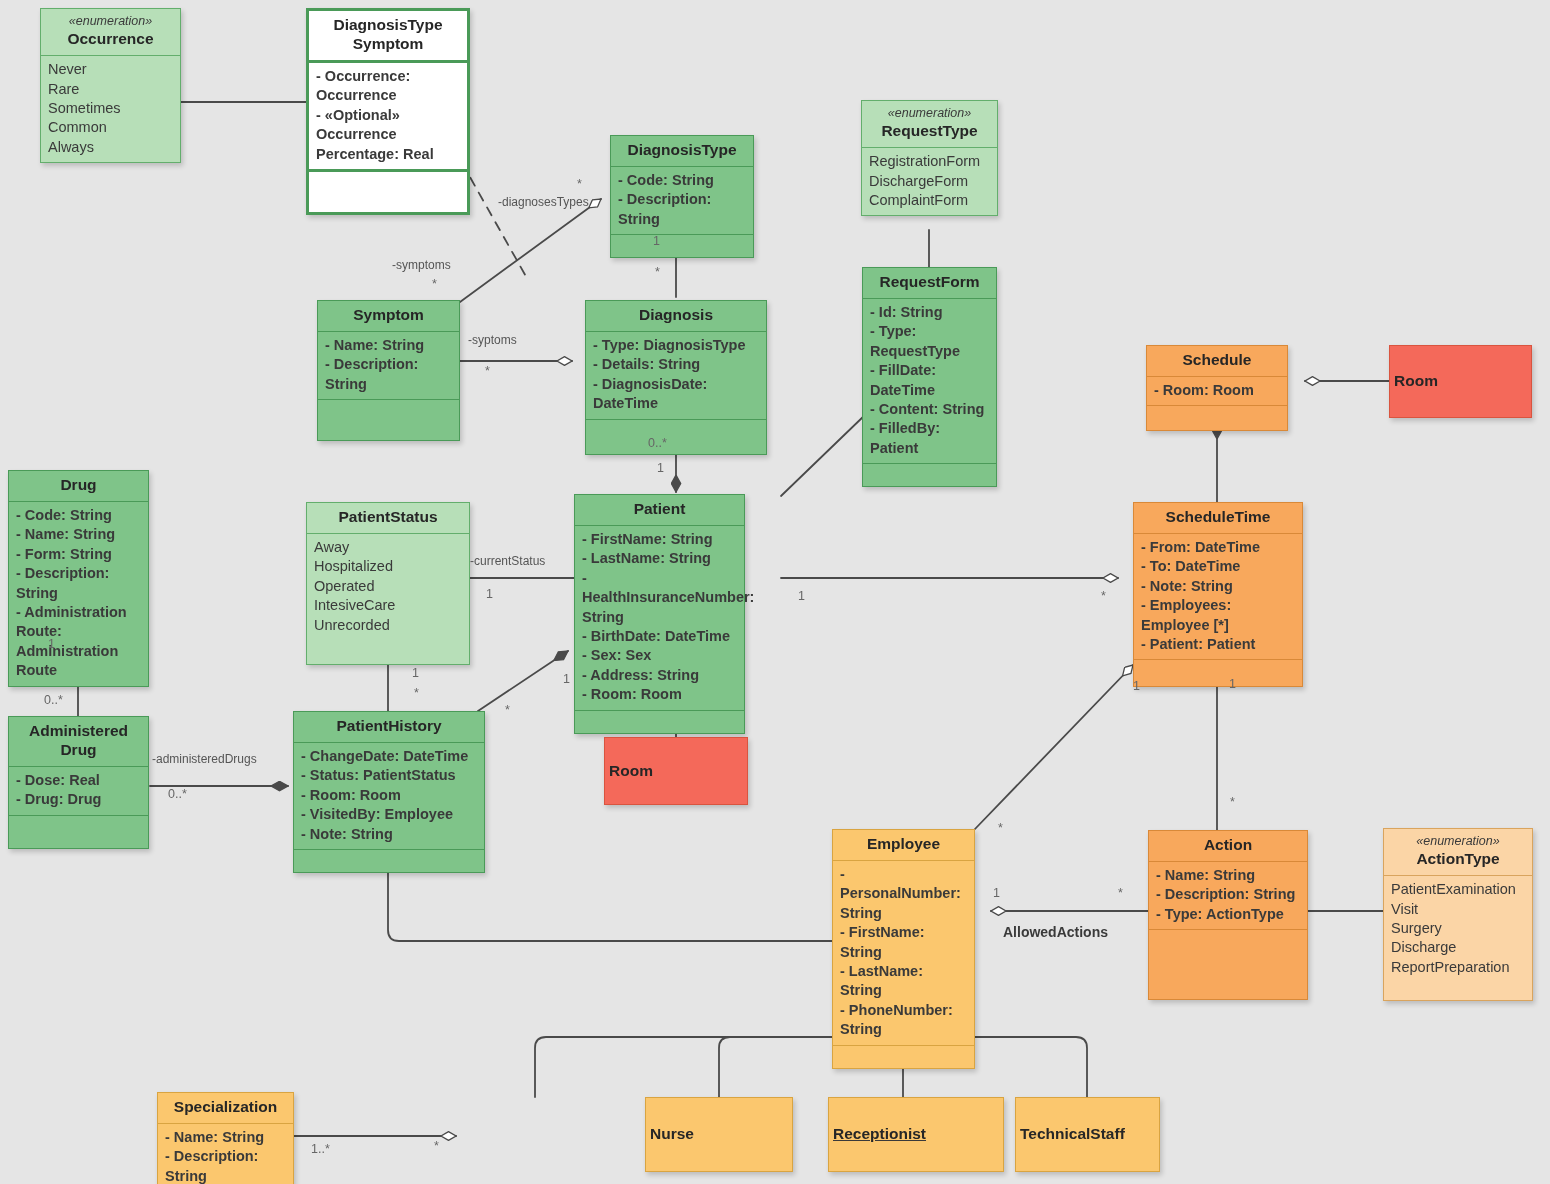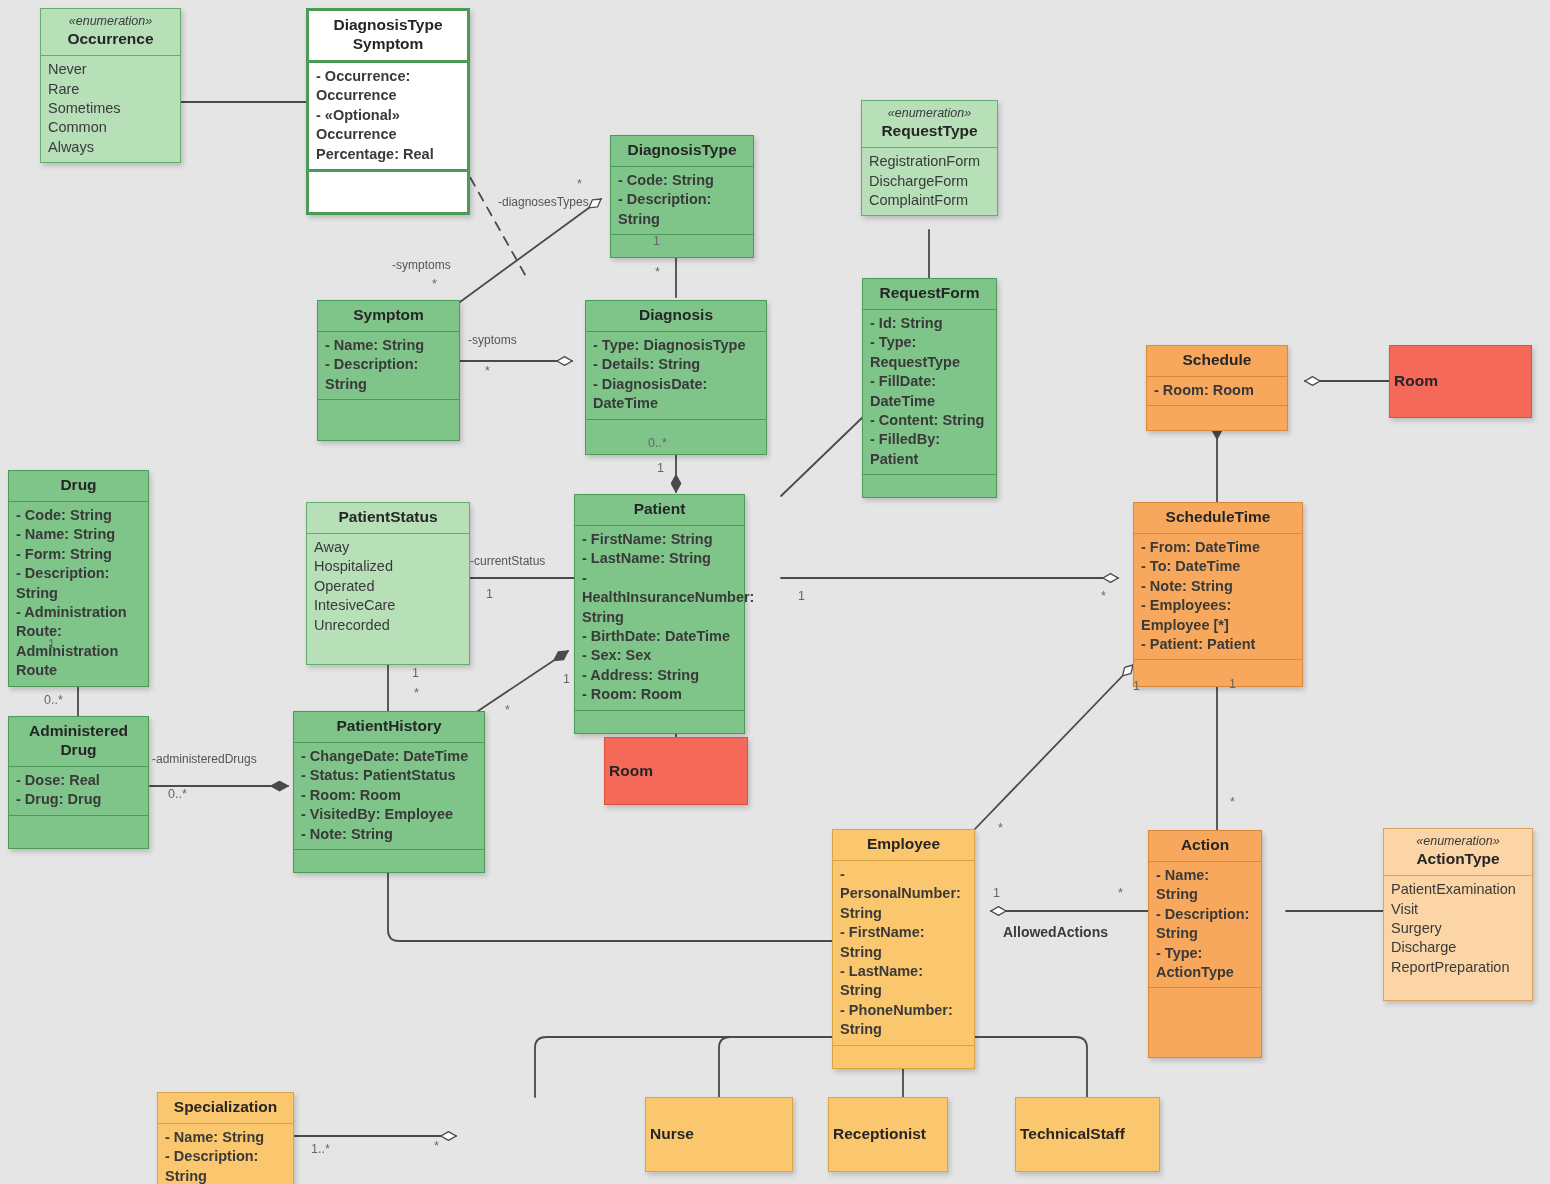--- a/index.html
+++ b/index.html
@@ -235,21 +235,21 @@
       <span>Diagnosis</span>
     </div>
     <div class="sect">
       <div class="attr">- Type: DiagnosisType</div>
       <div class="attr">- Details: String</div>
       <div class="attr">- DiagnosisDate: DateTime</div>
     </div>
     <div class="sect empty" style="height:34px;"></div>
   </div>
 
-  <div class="node green-dark" style="left:862px; top:278px; width:135px;">
+  <div class="node green-dark" style="left:862px; top:267px; width:135px;">
     <div class="hdr">
       <span>RequestForm</span>
     </div>
     <div class="sect">
       <div class="attr">- Id: String</div>
       <div class="attr">- Type: RequestType</div>
       <div class="attr">- FillDate: DateTime</div>
       <div class="attr">- Content: String</div>
       <div class="attr">- FilledBy: Patient</div>
     </div>
@@ -367,21 +367,21 @@
     </div>
     <div class="sect">
       <div class="attr">- PersonalNumber: String</div>
       <div class="attr">- FirstName: String</div>
       <div class="attr">- LastName: String</div>
       <div class="attr">- PhoneNumber: String</div>
     </div>
     <div class="sect empty" style="height:17px;"></div>
   </div>
 
-  <div class="node orange-dark" style="left:1148px; top:830px; width:114px;">
+  <div class="node orange-dark" style="left:1148px; top:830px; width:160px;">
     <div class="hdr">
       <span>Action</span>
     </div>
     <div class="sect">
       <div class="attr">- Name: String</div>
       <div class="attr">- Description: String</div>
       <div class="attr">- Type: ActionType</div>
     </div>
     <div class="sect empty" style="height:69px;"></div>
   </div>
@@ -412,21 +412,21 @@
 
   </div>
 
 
   <div class="node orange-mid plainbox" style="left:645px; top:1097px; width:148px; height:75px;">
     <div class="hdr">
       <span>Nurse</span>
     </div>
   </div>
 
-  <div class="node orange-mid plainbox" style="left:828px; top:1097px; width:120px; height:75px;">
+  <div class="node orange-mid plainbox" style="left:828px; top:1097px; width:176px; height:75px;text-decoration:underline;">
     <div class="hdr">
       <span>Receptionist</span>
     </div>
   </div>
 
   <div class="node orange-mid plainbox" style="left:1015px; top:1097px; width:145px; height:75px;">
     <div class="hdr">
       <span>TechnicalStaff</span>
     </div>
   </div>

